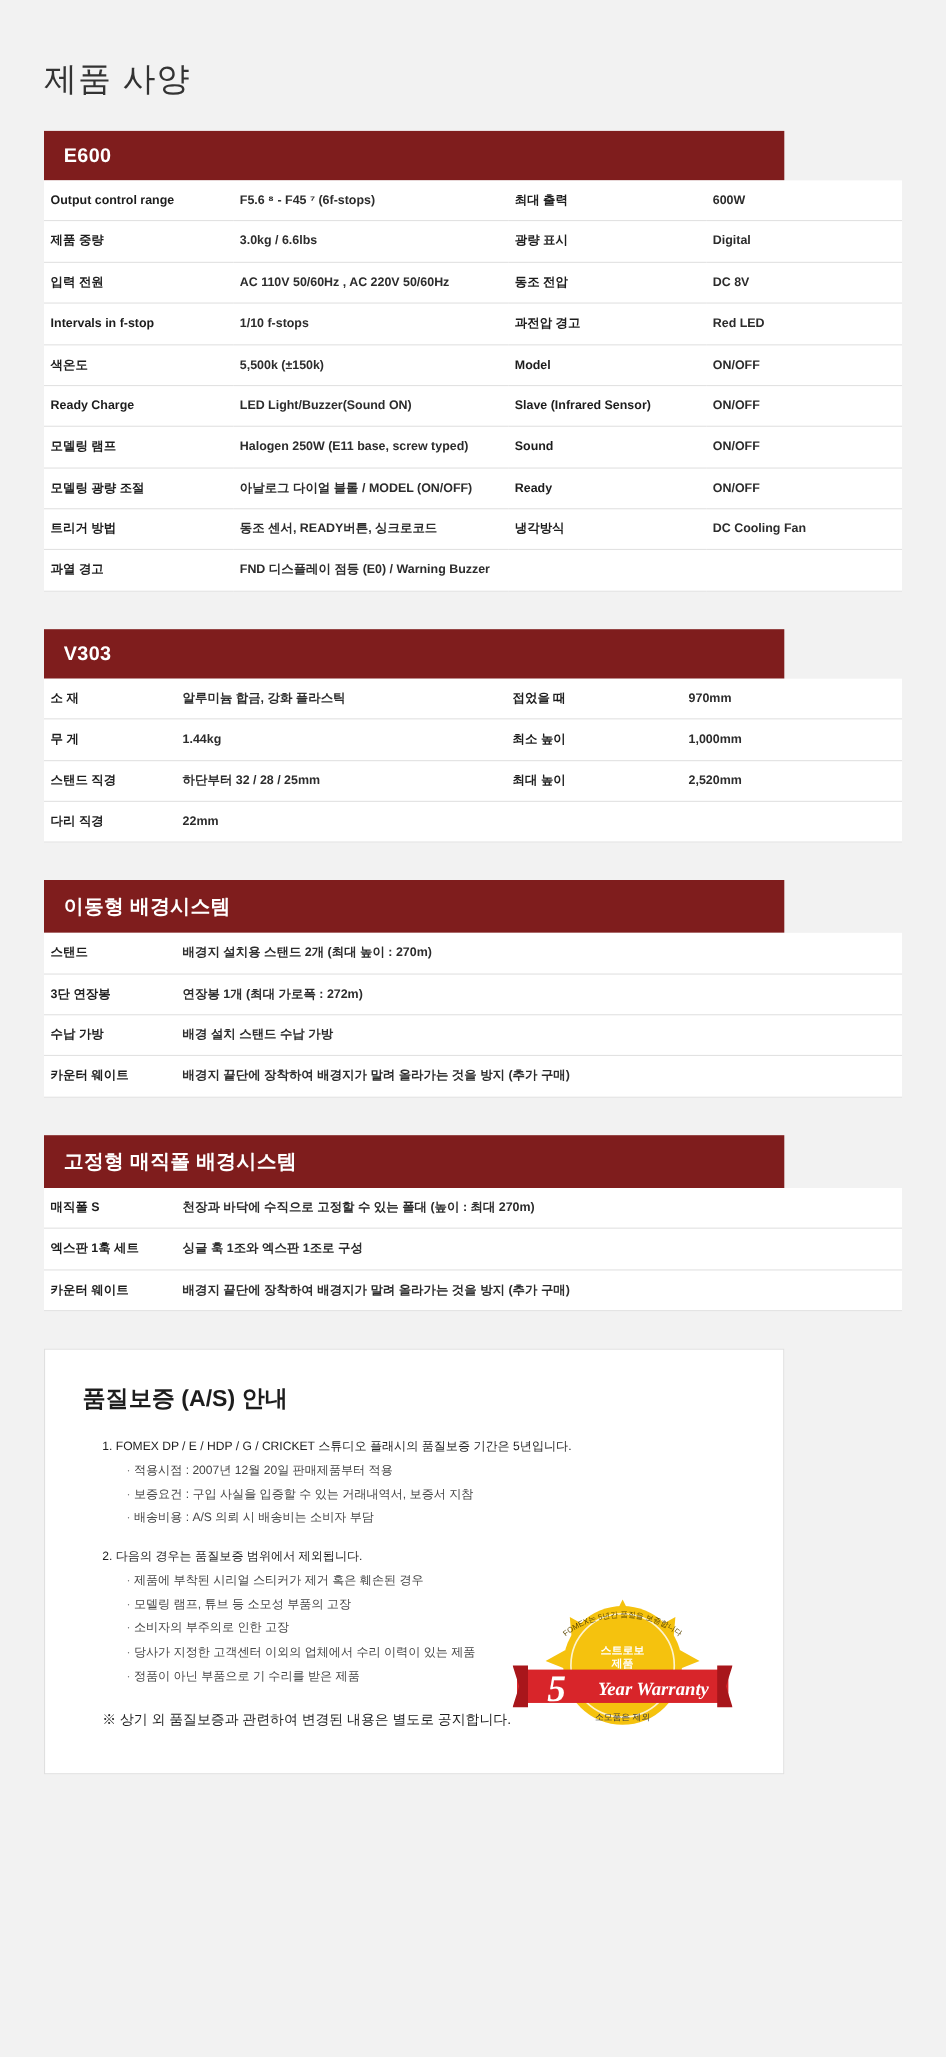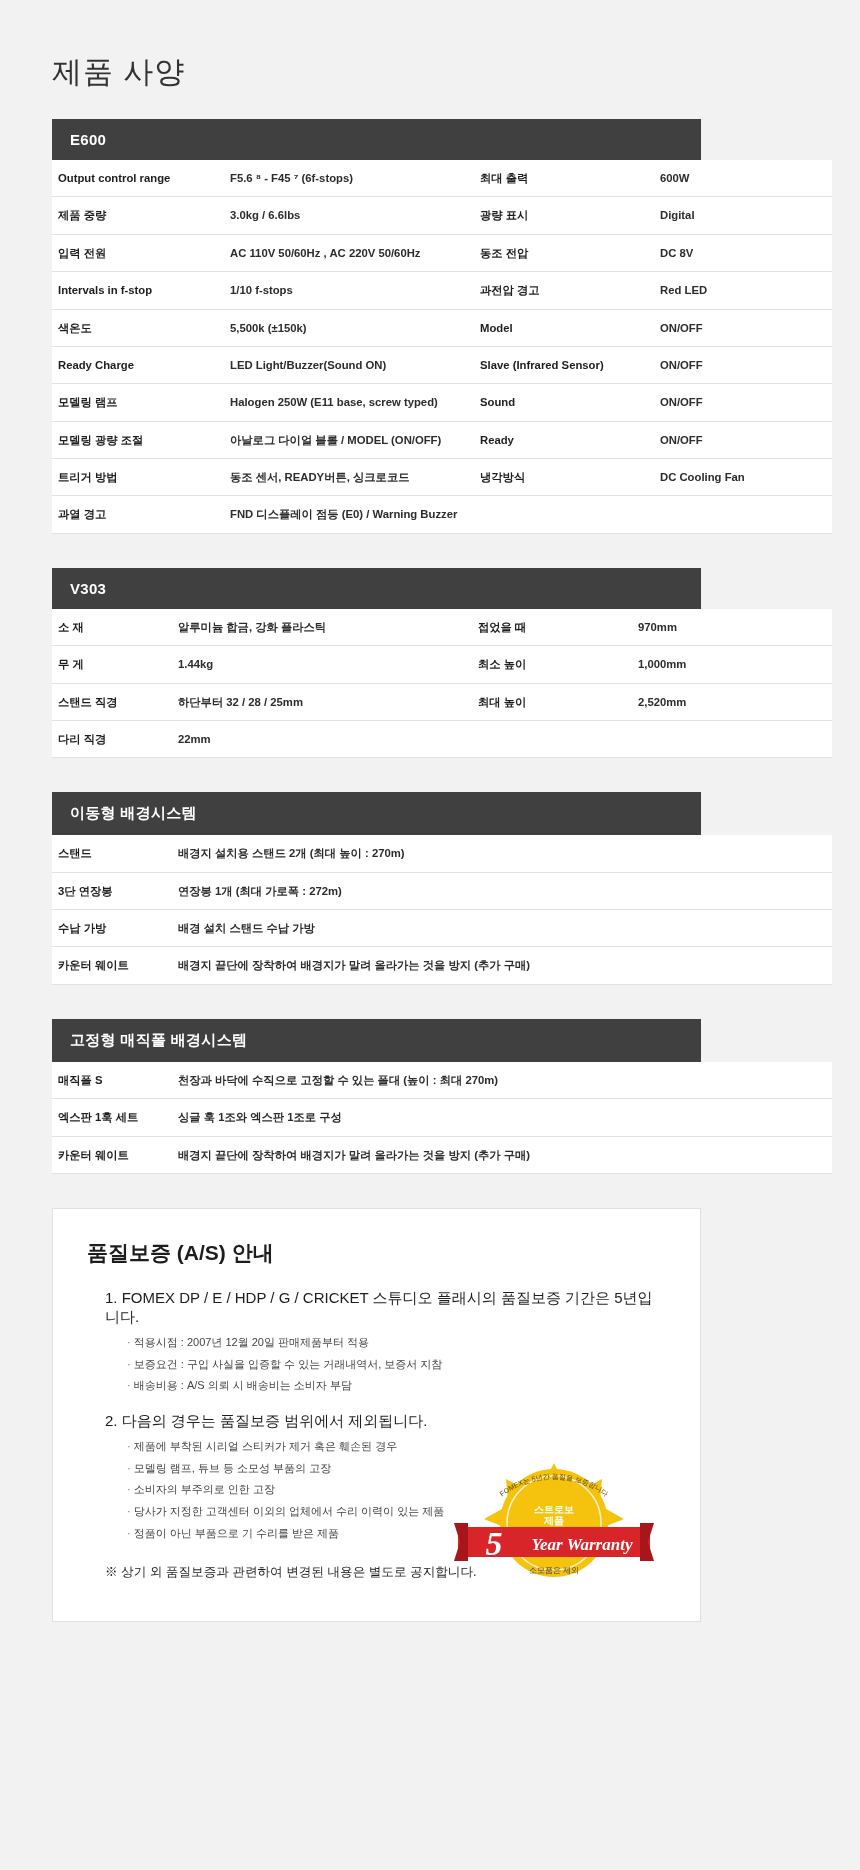--- a/index.html
+++ b/index.html
@@ -11,41 +11,41 @@
     width: 860px;
     min-height: 1870px;
     font-family: "Liberation Sans", sans-serif;
     color: #222;
     -webkit-font-smoothing: antialiased;
   }
   .page {
     width: 753px;
     min-height: 1870px;
     box-sizing: border-box;
-    padding: 0 52px;
+    padding: 0 40px;
     background: #f2f2f2;
     position: relative;
   }
   .page-title {
     font-size: 30px;
     font-weight: 400;
     color: #333;
     padding-top: 52px;
     padding-bottom: 26px;
     letter-spacing: 1px;
   }
 
   
   .spec-block {
     margin-bottom: 34px;
   }
   .spec-header {
-    background: #404040;
+    background: #7f1d1d;
     color: #ffffff;
-    font-size: 15px;
+    font-size: 18px;
     font-weight: bold;
     padding: 12px 18px;
     letter-spacing: 0.3px;
   }
   table.spec {
     width: 100%;
     border-collapse: collapse;
     background: #ffffff;
     table-layout: fixed;
   }
@@ -96,21 +96,21 @@
     position: relative;
     overflow: hidden;
   }
   .warranty h2 {
     font-size: 21px;
     margin: 0 0 22px 0;
     font-weight: bold;
     color: #1d1d1d;
   }
   .w-item {
-    font-size: 15px;
+    font-size: 11px;
     margin: 0 0 6px 18px;
     color: #1d1d1d;
   }
   .w-sub {
     font-size: 11px;
     color: #444;
     margin: 3px 0 3px 40px;
     line-height: 1.7;
   }
   .w-sub:before {

